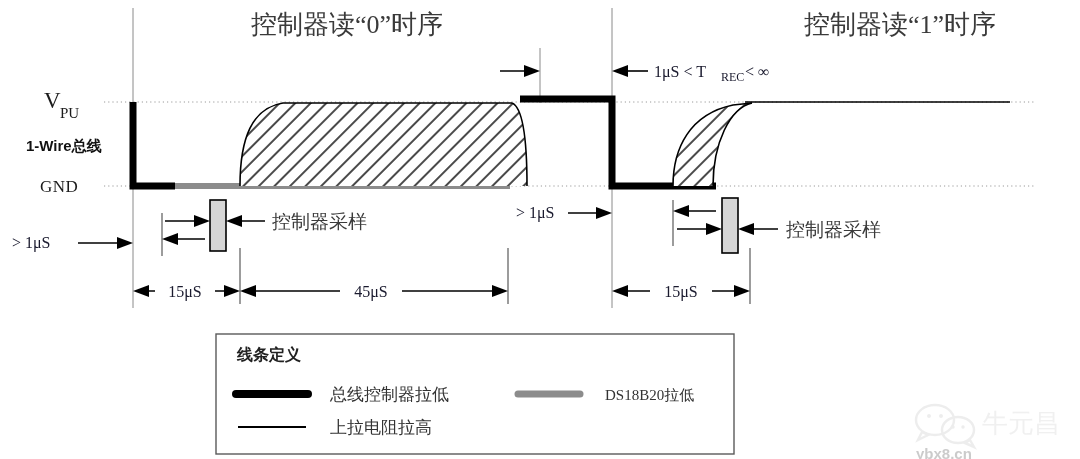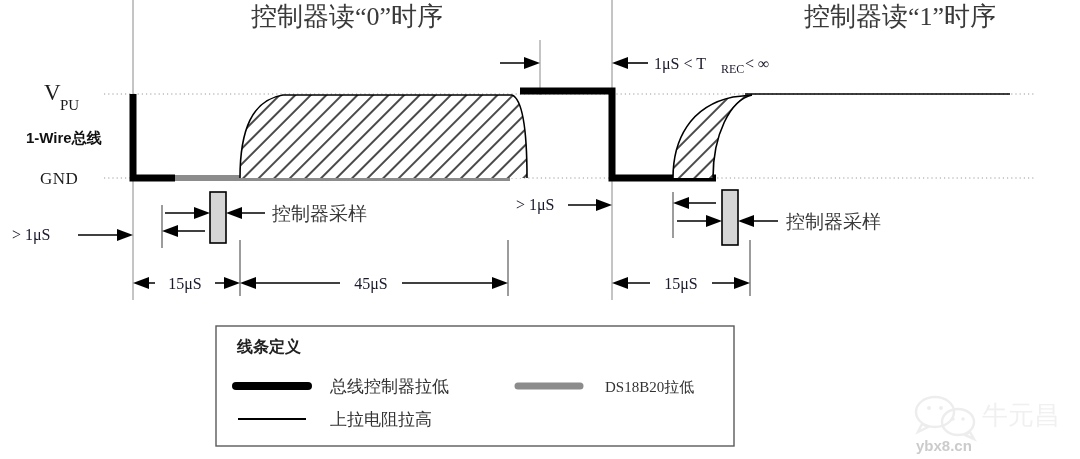--- a/index.html
+++ b/index.html
@@ -9,21 +9,21 @@
   }
   body {
     width: 1080px;
     height: 459px;
     position: relative;
     font-family: "Liberation Serif", serif;
     overflow: hidden;
   }
   #root {
     position: absolute;
-    left: 0; top: 0;
+    left: 0; top: 8px;
     width: 1080px;
     height: 380px;
   }
   svg.diagram {
     position: absolute;
     left: 0; top: 0;
     width: 1080px;
     height: 459px;
     display: block;
   }

